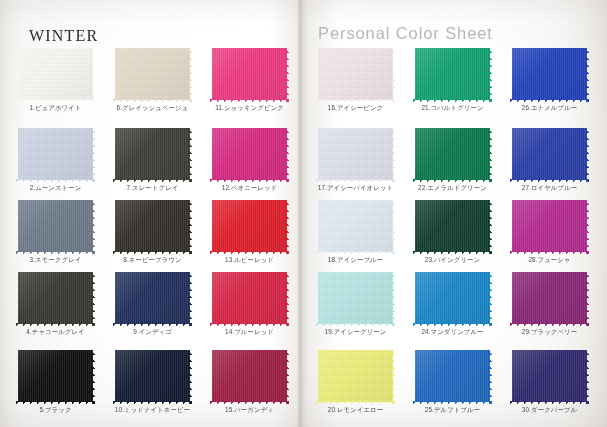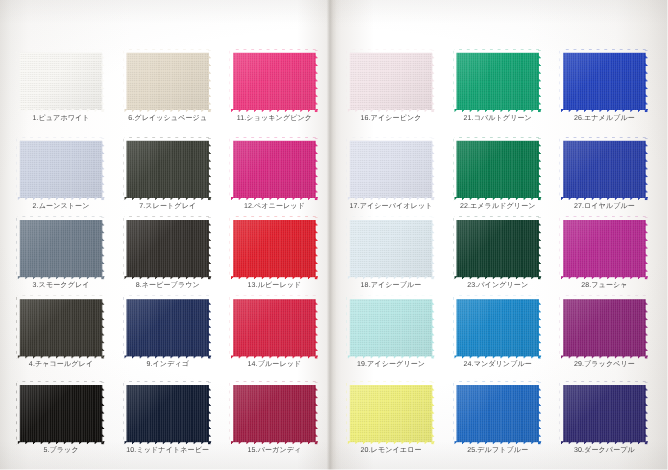--- a/index.html
+++ b/index.html
@@ -127,21 +127,23 @@
   }
 </style>
 </head>
 <body>
 
 <div id="sheet">
 
   <div id="paper-texture"></div>
   <div id="spine"></div>
 
-
+  <div id="title-winter">Winter</div>
+
+  <div id="title-pcs">Personal Color Sheet</div>
 
   <div id="swatch-grid">
       <div class="cell" style="left: 18px; top: 48px; width: 75px;">
         <div class="swatch" style="background: rgb(248, 247, 243);">
           <div class="weave"></div>
           <div class="shade"></div>
           <div class="zig top" style="background: repeating-conic-gradient(from 45deg at 50% 100%, rgb(248, 247, 243) 0deg, rgb(248, 247, 243) 90deg, transparent 90deg, transparent 360deg) 0px 0px / 7px 8px;"></div>
           <div class="zig bot" style="background: repeating-conic-gradient(from 225deg at 50% 0%, rgb(248, 247, 243) 0deg, rgb(248, 247, 243) 90deg, transparent 90deg, transparent 360deg) 0px 0px / 7px 8px;"></div>
           <div class="zigv left" style="background: repeating-conic-gradient(from -45deg at 100% 50%, rgb(248, 247, 243) 0deg, rgb(248, 247, 243) 90deg, transparent 90deg, transparent 360deg) 0px 0px / 8px 7px;"></div>
           <div class="zigv right" style="background: repeating-conic-gradient(from 135deg at 0% 50%, rgb(248, 247, 243) 0deg, rgb(248, 247, 243) 90deg, transparent 90deg, transparent 360deg) 0px 0px / 8px 7px;"></div>

